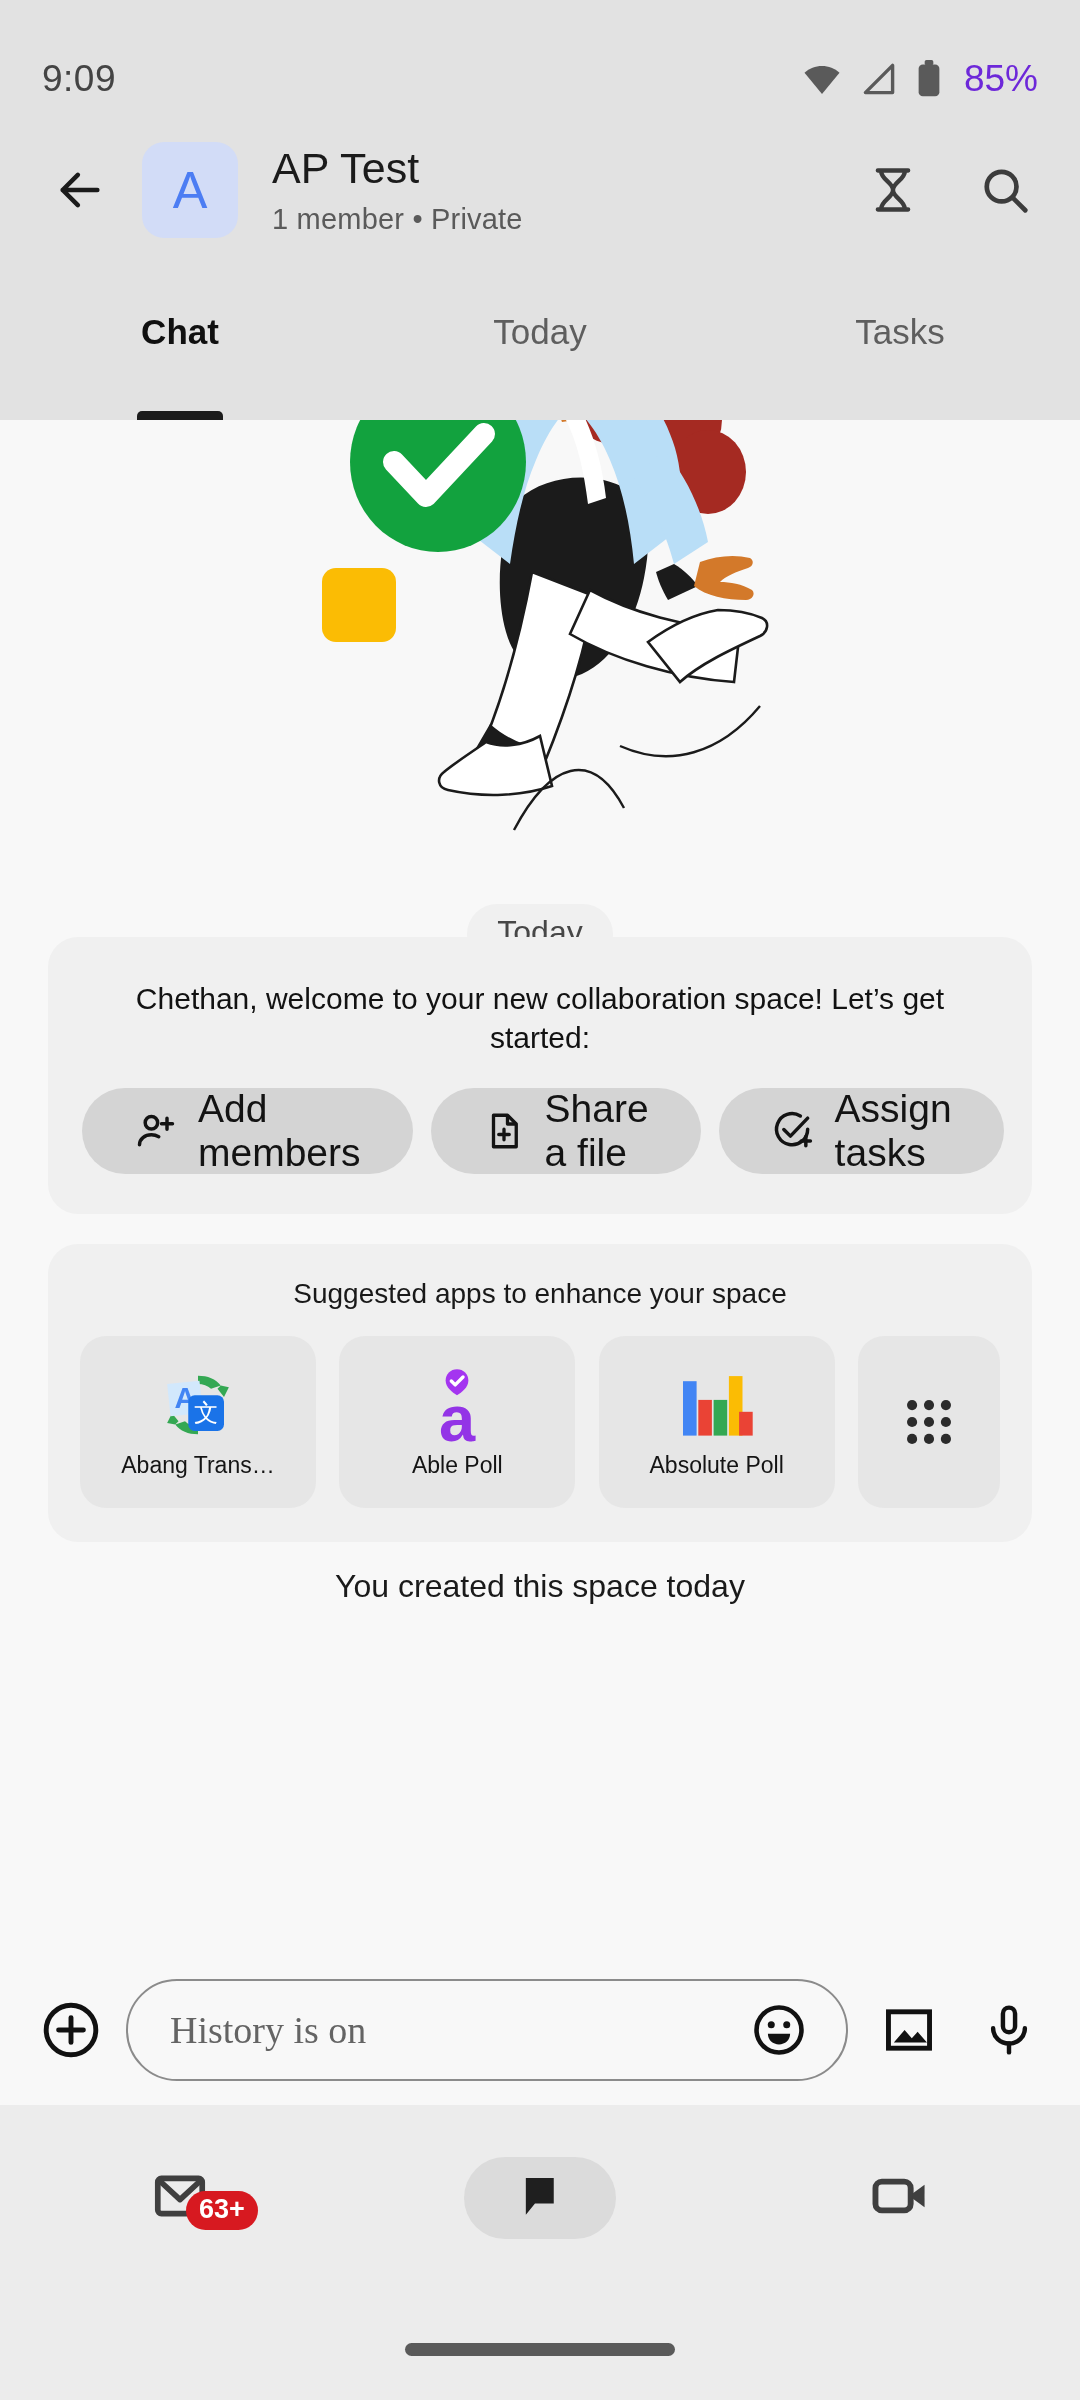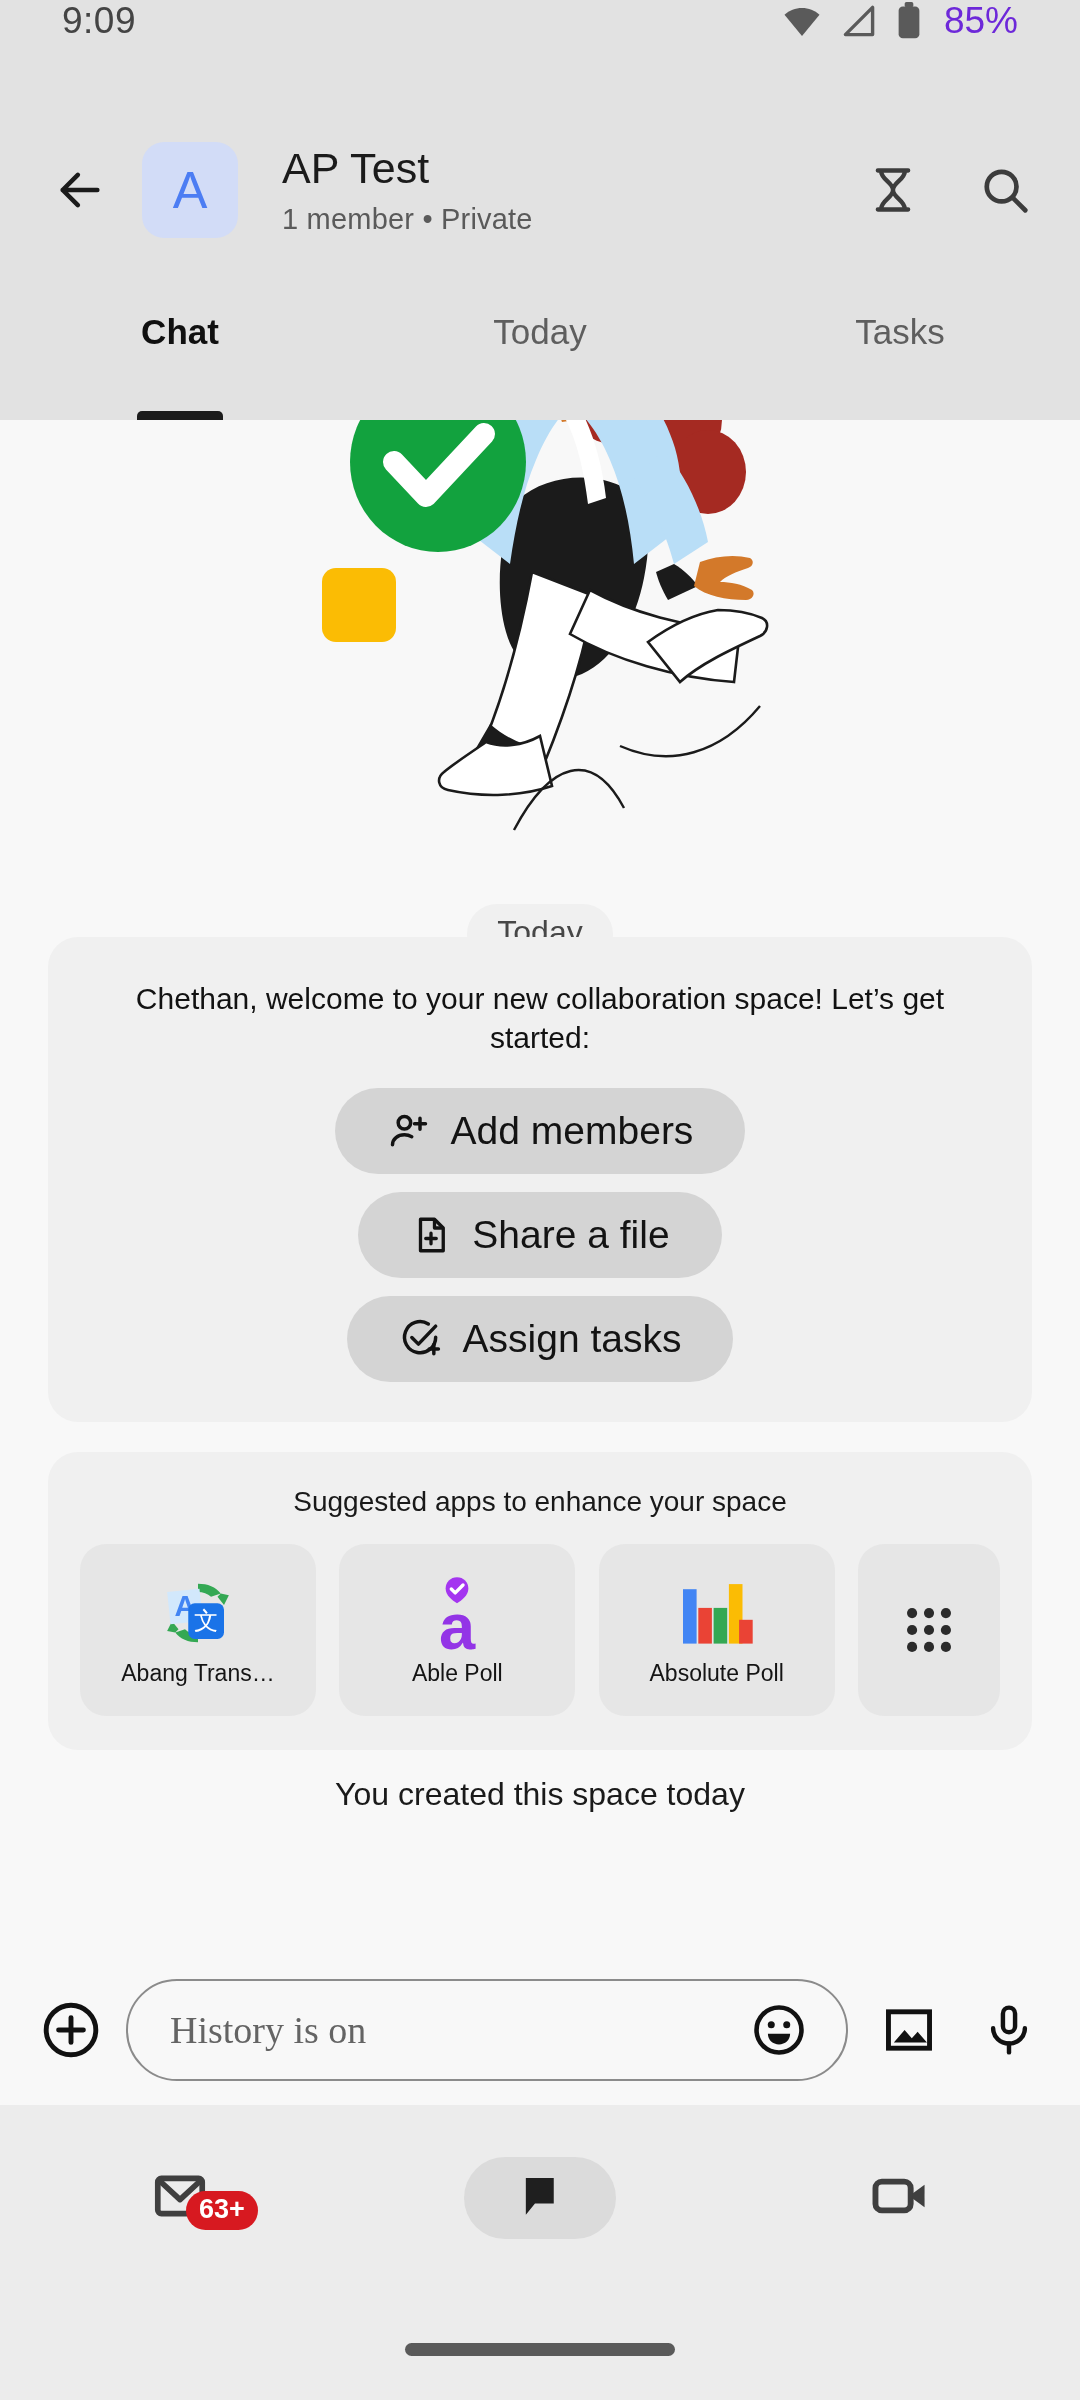--- a/index.html
+++ b/index.html
@@ -7,22 +7,22 @@
   body {
     font-family:"Liberation Sans", sans-serif;
     background:#F8F8F8;
     overflow:hidden;
     position:relative;
   }
   
   .statusbar {
     height:100px;
     background:#E2E2E2;
-    display:flex; align-items:flex-start;
-    padding:0 62px;
+    display:flex; align-items:flex-end;
+    padding:0 42px;
     justify-content:space-between;
   }
   .status-time { font-size:37px; color:#444; letter-spacing:.5px; }
   .status-right { display:flex; align-items:center; gap:18px; }
   .status-right svg { display:block; }
   .status-batt { font-size:37px; color:#6d28d9; margin-left:4px; }
 
   
   .header {
     background:#E2E2E2;
@@ -31,21 +31,21 @@
     padding:0 40px 0 44px;
   }
   .back-btn { width:72px; height:72px; display:flex; align-items:center; justify-content:center; }
   .avatar {
     width:96px; height:96px; border-radius:22px;
     background:#D2DCF7;
     display:flex; align-items:center; justify-content:center;
     margin-left:26px;
     font-size:52px; color:#4C7DF3; font-weight:400;
   }
-  .title-block { margin-left:44px; flex:1; display:flex; flex-direction:column; justify-content:center; }
+  .title-block { margin-left:34px; flex:1; display:flex; flex-direction:column; justify-content:center; }
   .space-title { font-size:43px; color:#1b1b1b; line-height:1.15; letter-spacing:.1px; }
   .space-sub { font-size:29px; color:#5a5a5a; margin-top:9px; letter-spacing:.2px; }
   .hdr-actions { display:flex; align-items:center; gap:42px; }
   .hdr-icon { width:70px; height:70px; display:flex; align-items:center; justify-content:center; }
 
   
   .tabs {
     background:#E2E2E2;
     display:flex; height:140px;
     position:relative;
@@ -85,21 +85,21 @@
     margin:-28px 48px 0;
     background:#F0F0F0;
     border-radius:30px;
     padding:42px 34px 40px;
     position:relative;
   }
   .welcome-text {
     font-size:30px; line-height:1.31; color:#121212;
     text-align:center; padding:0 14px;
   }
-  .chips { margin-top:30px; display:flex; flex-direction:column; align-items:center; gap:18px; }
+  .chips { margin-top:30px; display:flex; flex-direction:row; align-items:center; gap:18px; }
   .chip {
     background:#D4D4D4; border-radius:48px;
     height:86px; display:inline-flex; align-items:center; gap:20px;
     padding:0 52px; font-size:39px; color:#131313;
   }
   .chip svg { display:block; flex:none; }
 
   
   .apps-card {
     margin:30px 48px 0;

